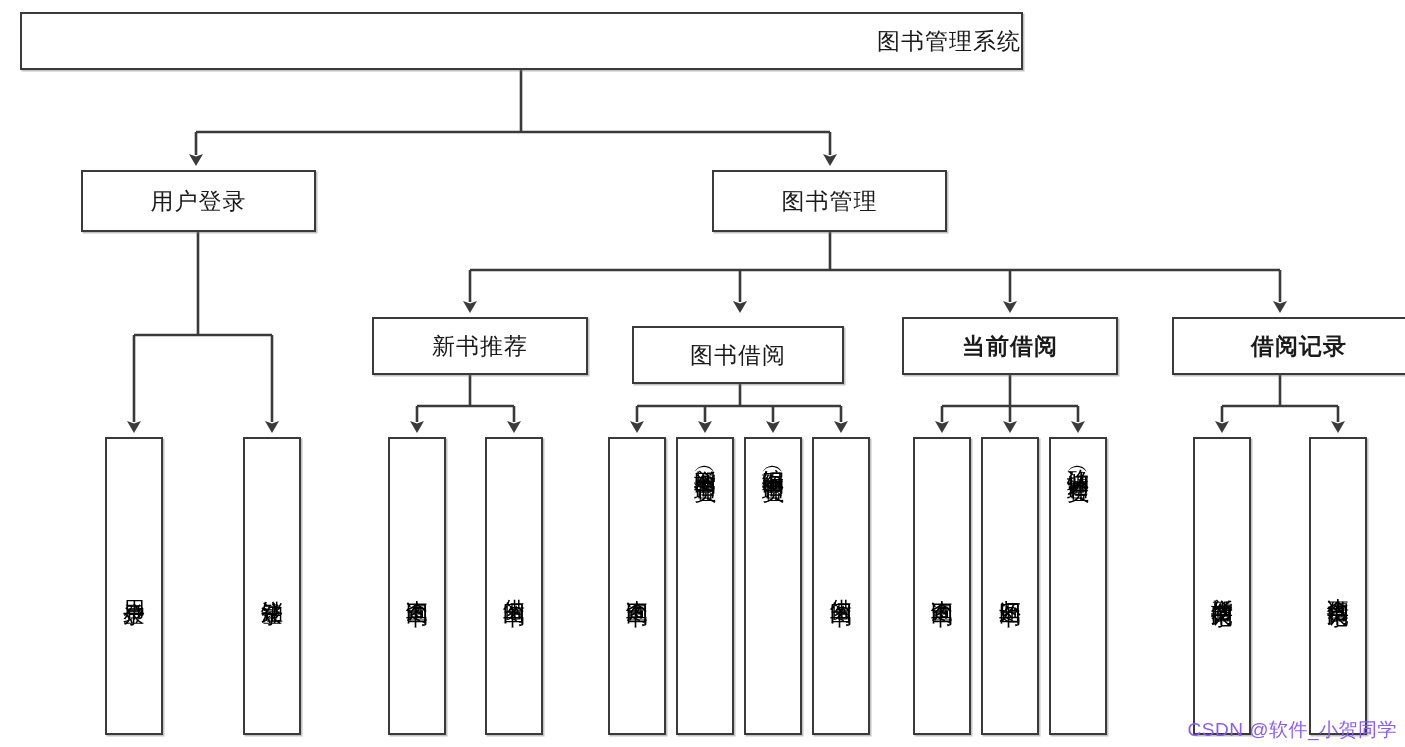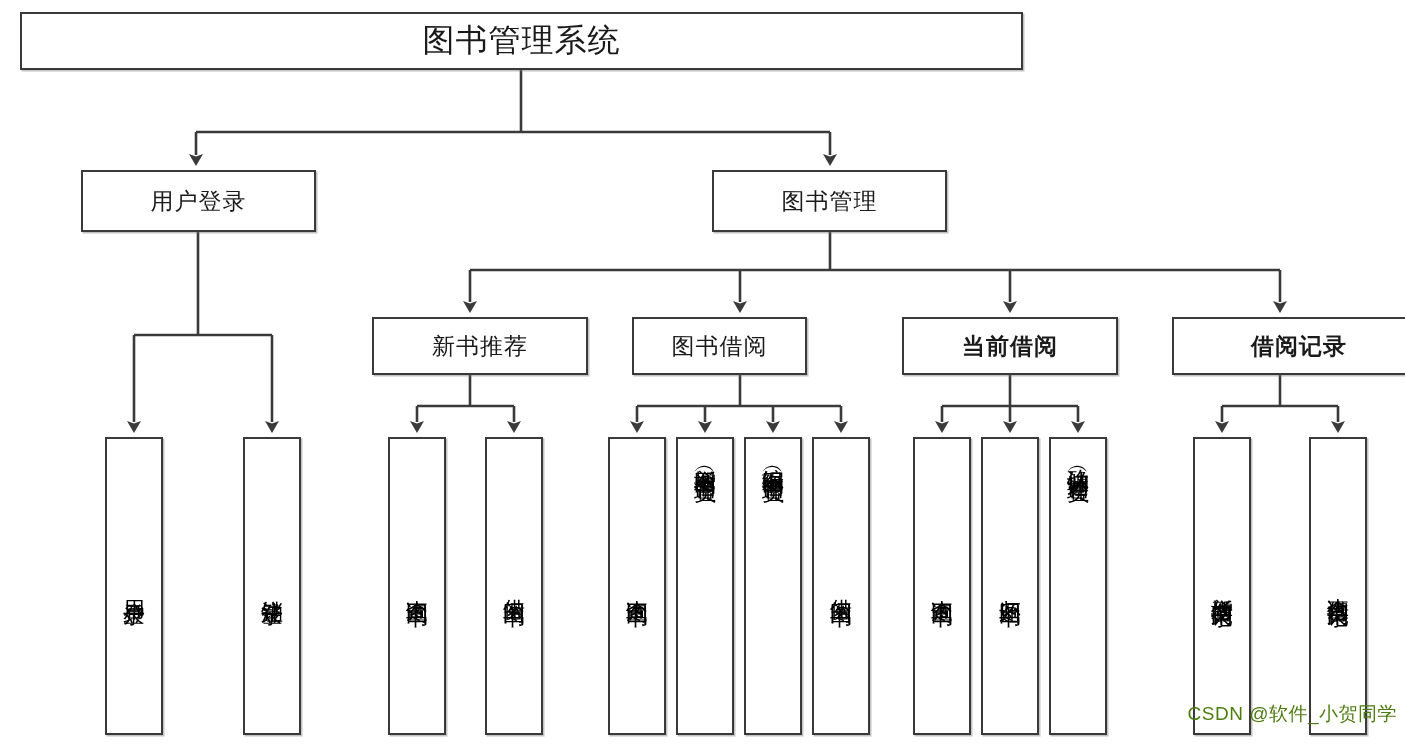--- a/index.html
+++ b/index.html
@@ -35,21 +35,22 @@
     justify-content: center;
     color: #1a1a1a;
     box-shadow: 1.5px 1.5px 0 rgba(120,120,120,0.45);
   }
   .node-h {
     font-size: 23px;
     letter-spacing: 1px;
     white-space: nowrap;
   }
   .node-root {
-    font-size: 32px;
+    font-size: 23px;
+    justify-content: flex-end;
   }
   .vtext {
     writing-mode: vertical-rl;
     text-orientation: upright;
     display: block;
     text-align: left;
     font-size: 22px;
     line-height: 1.1;
     letter-spacing: 2px;
   }
@@ -65,23 +66,23 @@
     box-shadow: 1.5px 1.5px 0 rgba(120,120,120,0.45);
     overflow: hidden;
   }
   .leafwrap.center {
     align-items: center;
     padding-top: 0;
   }
   .watermark {
     position: absolute;
     right: 8px;
-    bottom: 20px;
+    bottom: 4px;
     font-size: 19px;
-    color: #4d7c0f;
+    color: #8b5cf6;
     white-space: nowrap;
     letter-spacing: 0.5px;
   }
 </style>
 </head>
 <body>
 
 <div id="canvas">
 
   <svg class="wires" viewBox="0 0 1405 747">
@@ -143,21 +144,21 @@
   </div>
 
   <div class="node node-h" style="left:712px; top:170px; width:235px; height:62px;">
     <span>图书管理</span>
   </div>
 
   <div class="node node-h" style="left:372px; top:317px; width:216px; height:58px;">
     <span>新书推荐</span>
   </div>
 
-  <div class="node node-h" style="left:632px; top:317px; width:175px; height:58px;">
+  <div class="node node-h" style="left:632px; top:326px; width:212px; height:58px;">
     <span>图书借阅</span>
   </div>
 
   <div class="node node-h" style="left:902px; top:317px; width:216px; height:58px;font-weight:bold;">
     <span>当前借阅</span>
   </div>
 
   <div class="node node-h" style="left:1172px; top:317px; width:254px; height:58px;font-weight:bold;">
     <span>借阅记录</span>
   </div>

